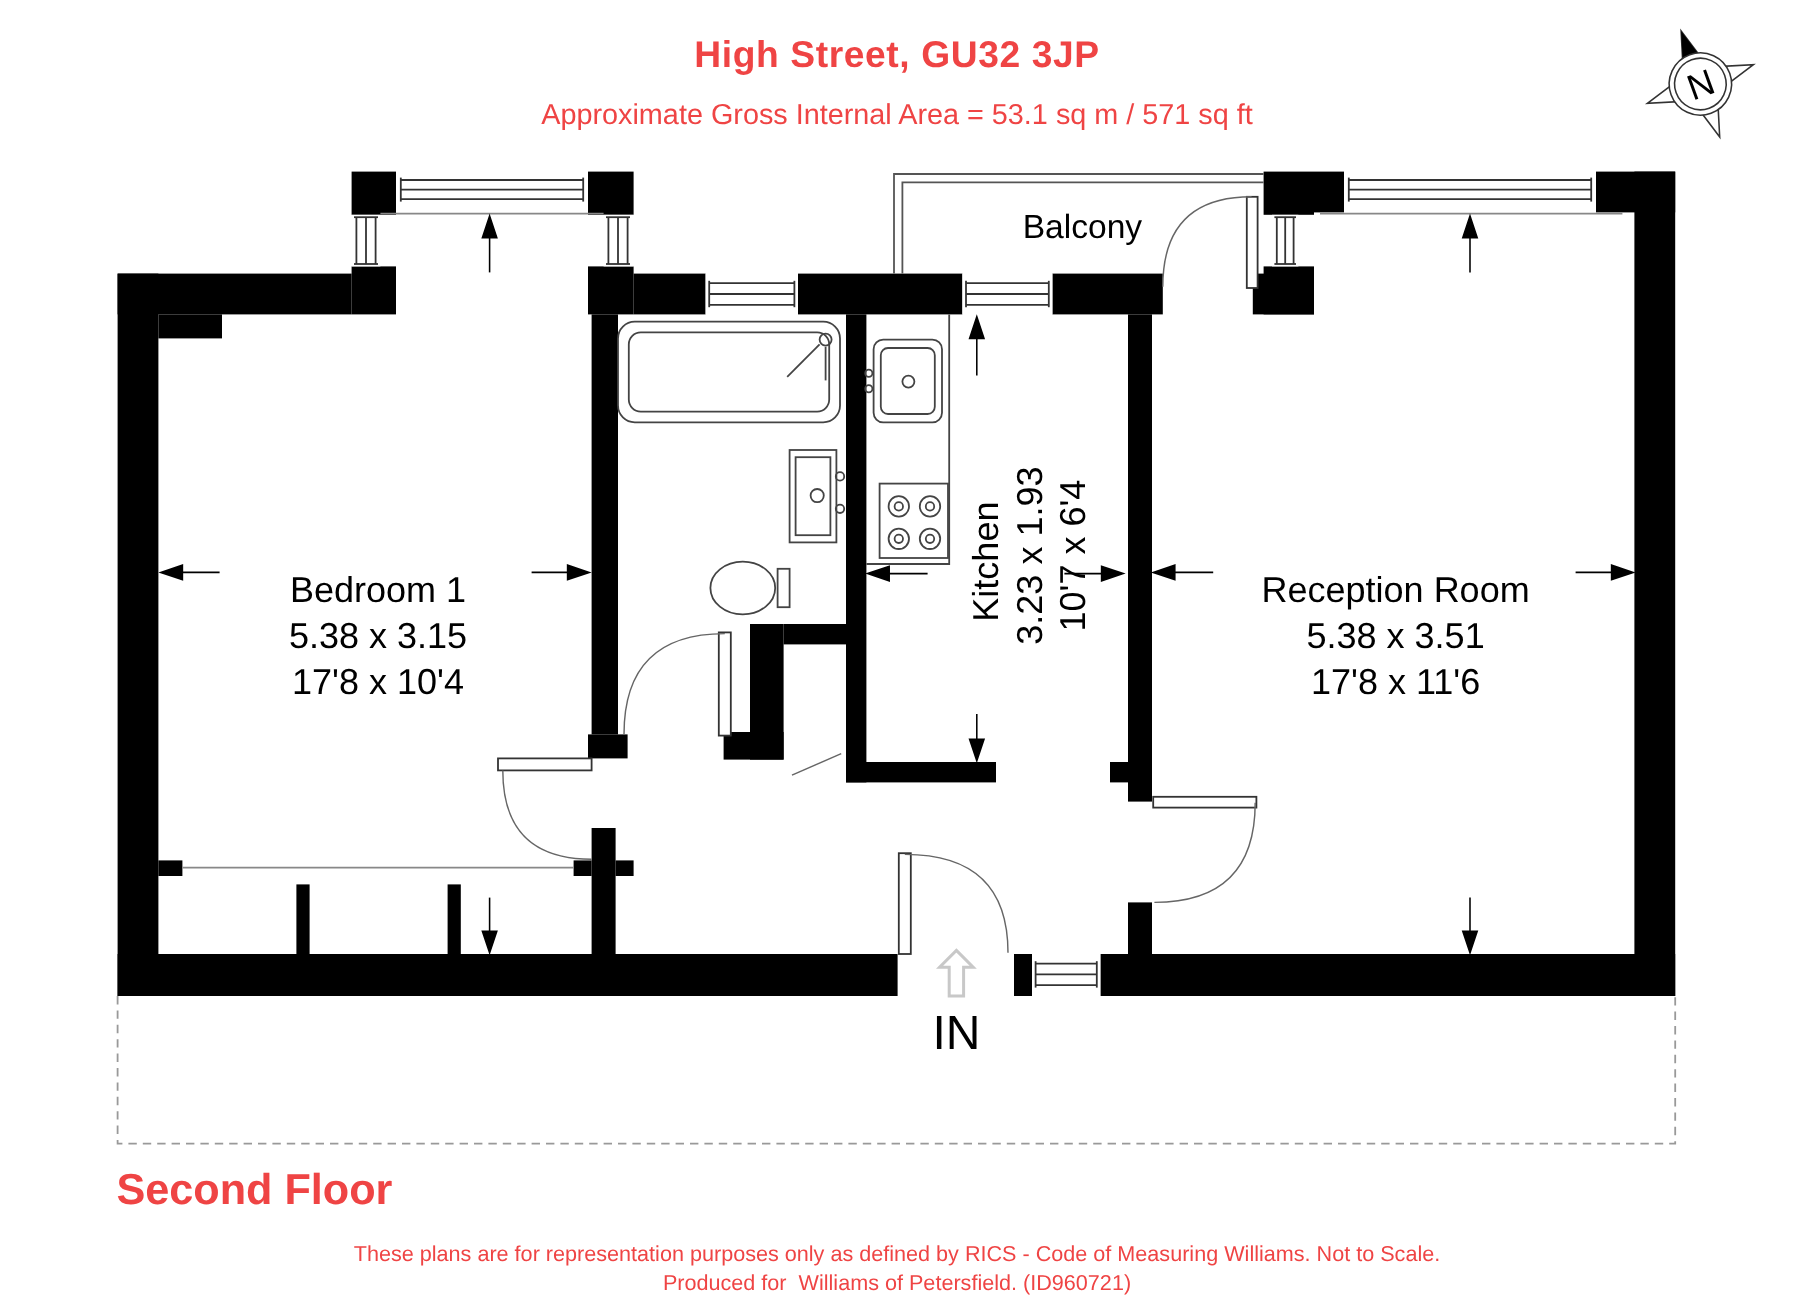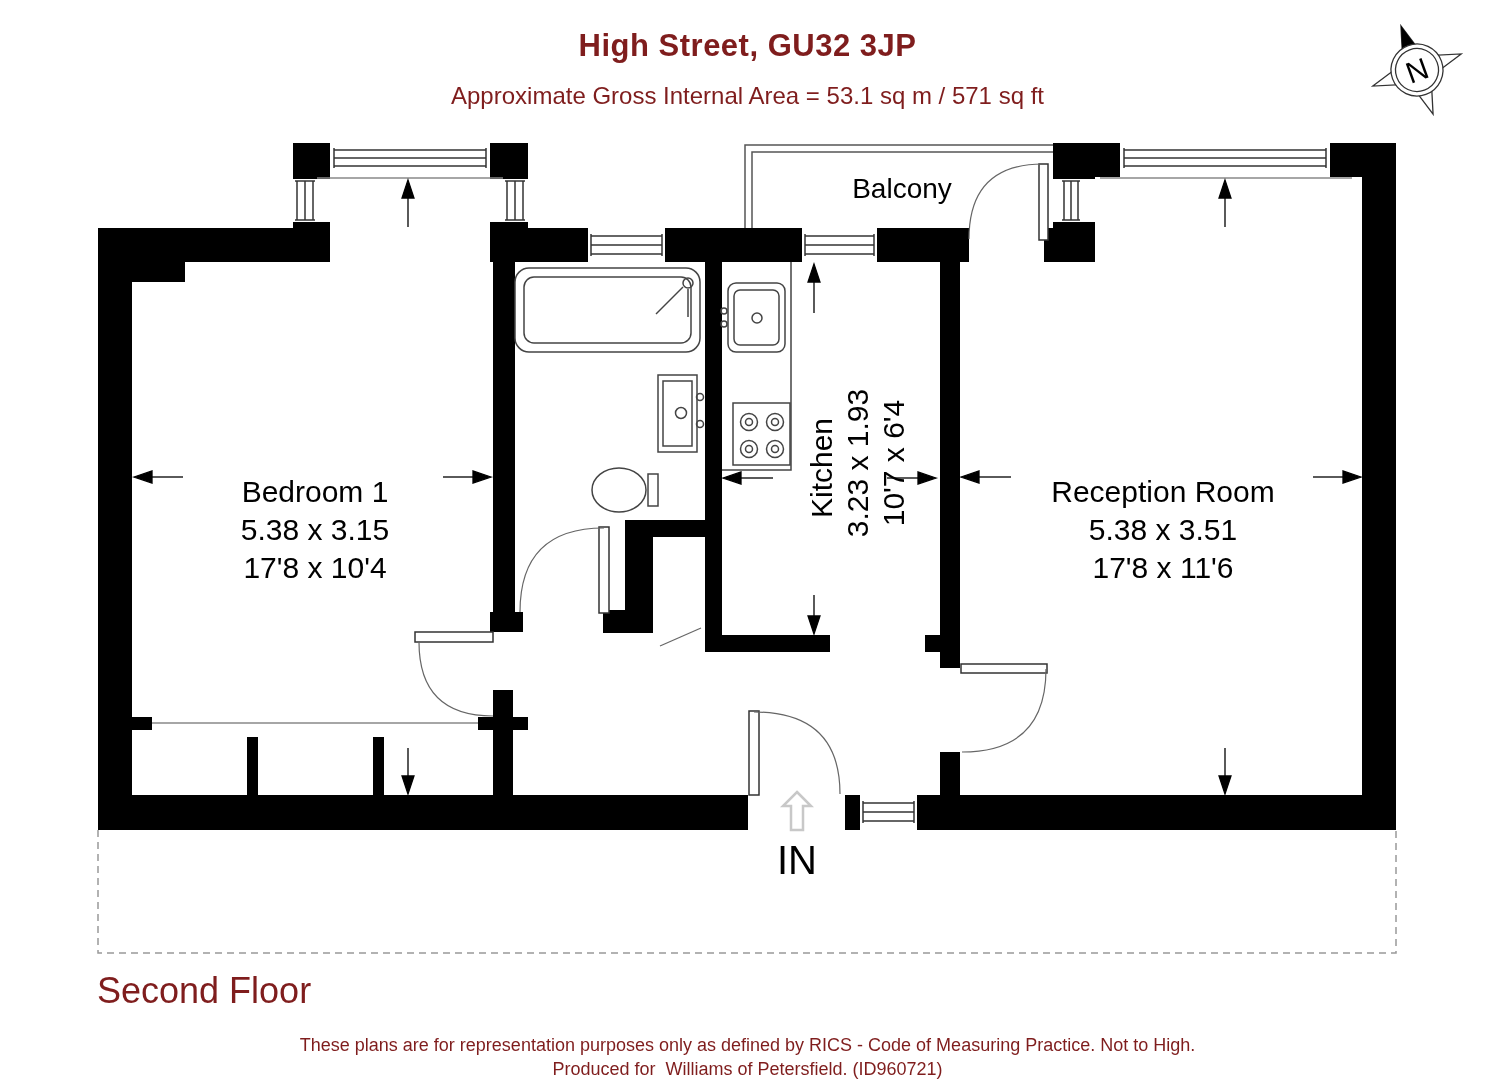--- a/index.html
+++ b/index.html
@@ -1,21 +1,21 @@
 <!DOCTYPE html>
 <html><head>
 <meta charset="utf-8">
 <style>
   html,body{margin:0;padding:0;background:#fff;}
   #page{position:relative;width:1495px;height:1080px;background:#fff;overflow:hidden;
-        font-family:"Liberation Sans",sans-serif;color:#7f1d1d;}
+        font-family:"Liberation Sans",sans-serif;color:#ef4444;}
   .title{position:absolute;left:0;top:28px;width:100%;text-align:center;
          font-size:31px;font-weight:bold;letter-spacing:.5px;}
   .subtitle{position:absolute;left:0;top:82px;width:100%;text-align:center;font-size:24px;}
-  .floor-label{position:absolute;left:97px;top:970px;font-size:36px;font-weight:normal;}
+  .floor-label{position:absolute;left:97px;top:970px;font-size:36px;font-weight:bold;}
   .footer1{position:absolute;left:0;top:1035px;width:100%;text-align:center;font-size:18px;white-space:pre;}
   .footer2{position:absolute;left:0;top:1059px;width:100%;text-align:center;font-size:18px;white-space:pre;}
   svg{position:absolute;left:0;top:0;}
   svg text{font-family:"Liberation Sans",sans-serif;fill:#000;}
   .room-name,.room-dim{font-size:30px;}
   .balcony-label{font-size:28px;}
   .in-label{font-size:40px;}
   .n-label{font-size:30px;}
 </style>
 </head>
@@ -282,15 +282,15 @@
     <g transform="translate(1417,70) rotate(-20)">
       <polygon points="0,-47 11,-11 47,0 11,11 0,47 -11,11 -47,0 -11,-11" fill="#fff" stroke="#333" stroke-width="1.3"></polygon>
       <polygon points="0,-47 11,-11 -11,-11" fill="#000"></polygon>
       <circle cx="0" cy="0" r="26" fill="#fff" stroke="#333" stroke-width="1.3"></circle>
       <circle cx="0" cy="0" r="21.5" fill="#fff" stroke="#333" stroke-width="1.3"></circle>
       <text class="n-label" x="0" y="11" text-anchor="middle">N</text>
     </g>
   </svg>
 
   <div class="floor-label">Second Floor</div>
-  <div class="footer1">These plans are for representation purposes only as defined by RICS - Code of Measuring Practice. Not to High.</div>
+  <div class="footer1">These plans are for representation purposes only as defined by RICS - Code of Measuring Williams. Not to Scale.</div>
   <div class="footer2">Produced for  Williams of Petersfield. (ID960721)</div>
 </div>
 
 </body></html>

